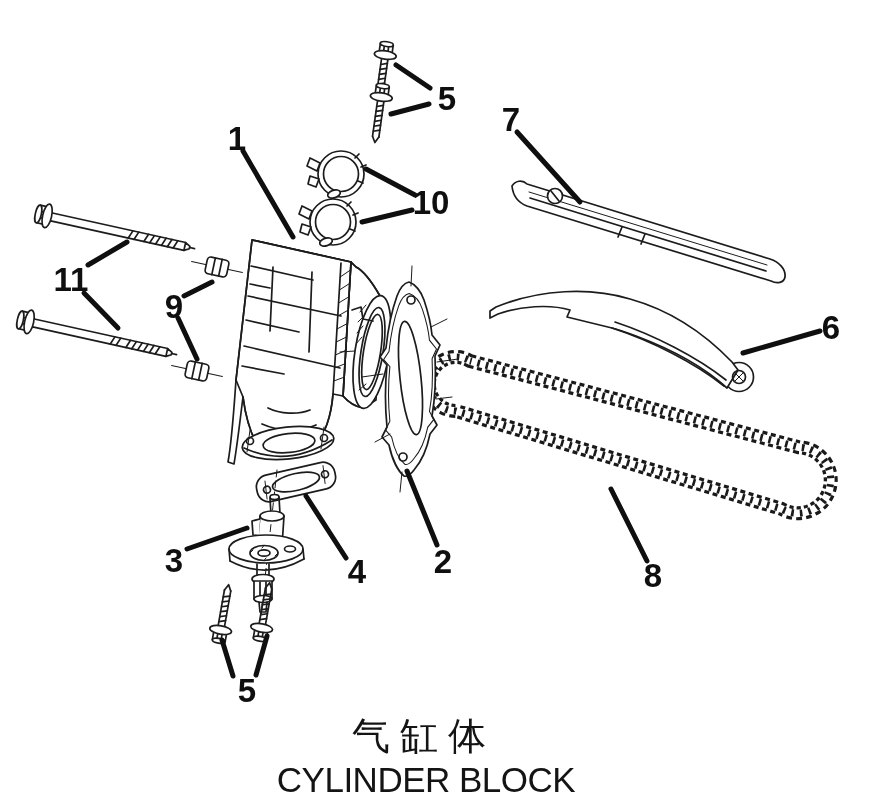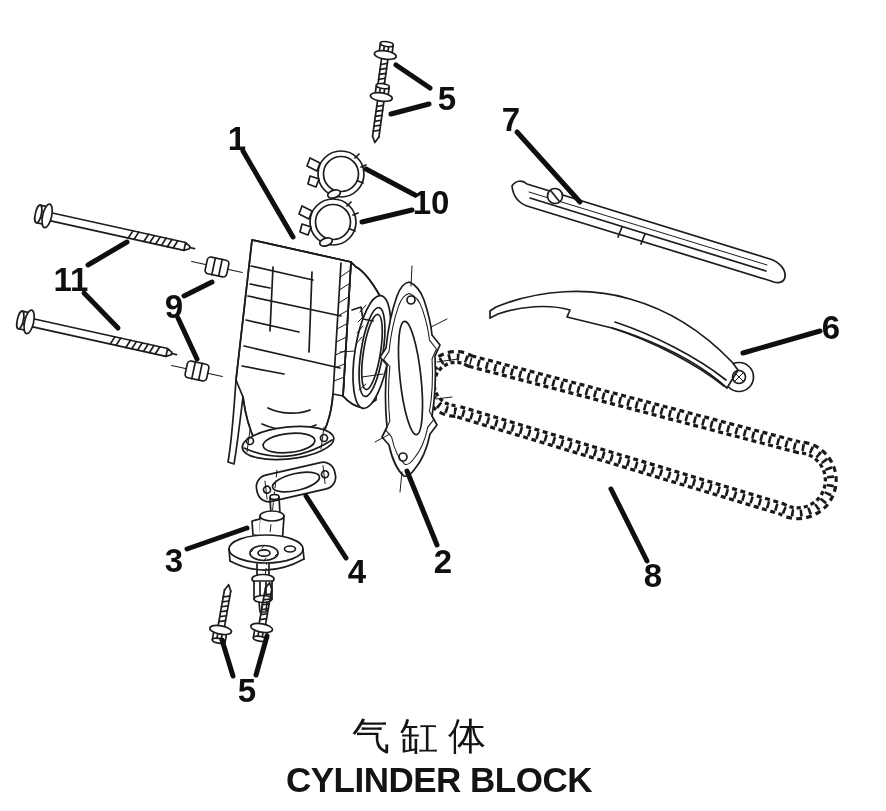--- a/index.html
+++ b/index.html
@@ -8,21 +8,21 @@
   .stage svg{position:absolute;left:0;top:0;}
   
   .s{fill:none;stroke:#1c1c1c;stroke-width:1.7;stroke-linecap:round;stroke-linejoin:round;}
   .f{fill:#ffffff;stroke:#1c1c1c;stroke-width:1.7;stroke-linejoin:round;}
   .thin{fill:none;stroke:#1c1c1c;stroke-width:1;stroke-linecap:round;}
   .lead{fill:none;stroke:#0f0f0f;stroke-width:5;stroke-linecap:round;}
   .num{font-family:"Liberation Sans",sans-serif;font-weight:bold;font-size:33px;fill:#0f0f0f;}
   .title-zh{position:absolute;top:697px;left:424px;transform:translateX(-50%);
             font-size:38px;font-weight:normal;letter-spacing:10px;white-space:nowrap;margin-top:14px;}
   .title-en{position:absolute;top:760px;left:426px;transform:translateX(-50%);
-            font-size:35px;font-weight:bold;letter-spacing:-0.5px;white-space:nowrap;margin-left:13px;}
+            font-size:35px;font-weight:normal;letter-spacing:-0.5px;white-space:nowrap;}
 </style>
 </head>
 <body>
 
 <div class="stage">
 
 <svg width="886" height="811" viewBox="0 0 886 811">
   <defs>
     <g id="bolt-small">
       <line class="s" x1="-3.2" y1="2" x2="-3.2" y2="38"></line>

